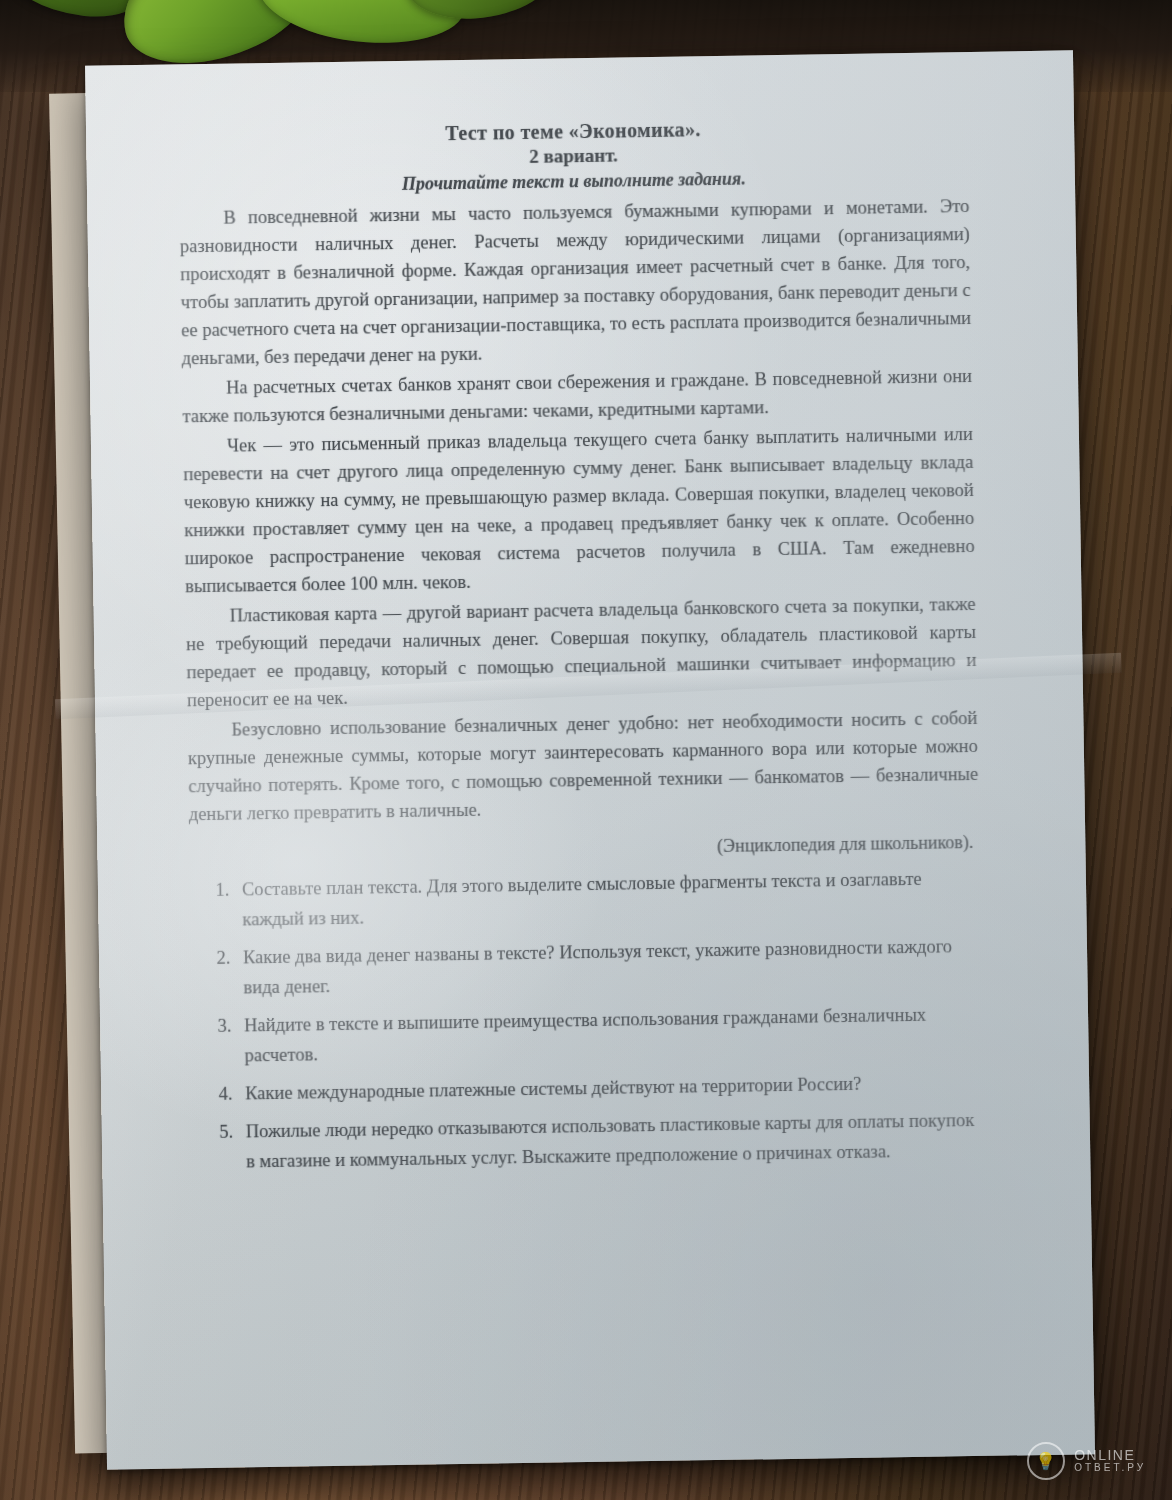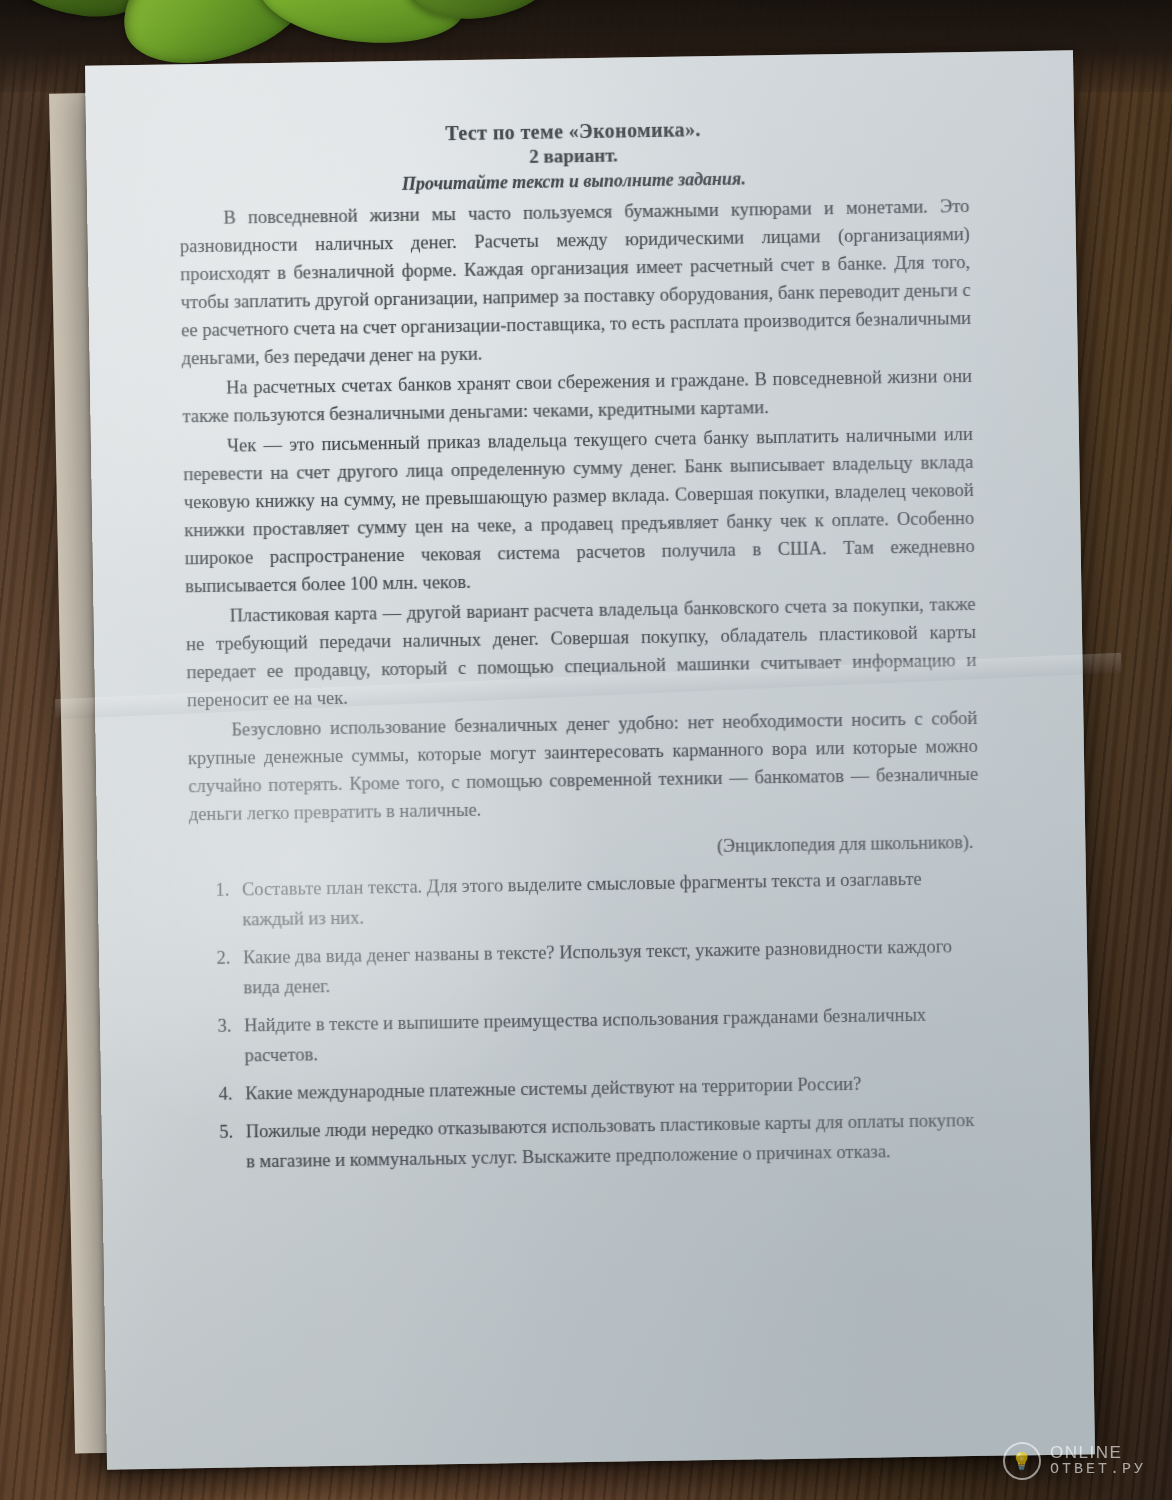--- a/index.html
+++ b/index.html
@@ -173,22 +173,22 @@
   }
   #watermark .bulb {
     width: 34px; height: 34px;
     border: 2px solid rgba(255,255,255,0.55);
     border-radius: 50%;
     display: flex; align-items: center; justify-content: center;
     font-size: 17px;
     line-height: 1;
   }
   #watermark .wm-text { line-height: 1.05; }
-  #watermark .wm1 { font-size: 17px; letter-spacing: 1.5px; }
-  #watermark .wm2 { font-size: 15px; letter-spacing: 3px; font-family: Liberation Mono, monospace; }
+  #watermark .wm1 { font-size: 14px; letter-spacing: 1.5px; }
+  #watermark .wm2 { font-size: 10px; letter-spacing: 3px; }
 </style>
 </head>
 <body>
 
 <div id="photo">
 
   <div id="topshadow"></div>
 
   <div class="leaf" id="leaf4"></div>
   <div class="leaf" id="leaf1"></div>

